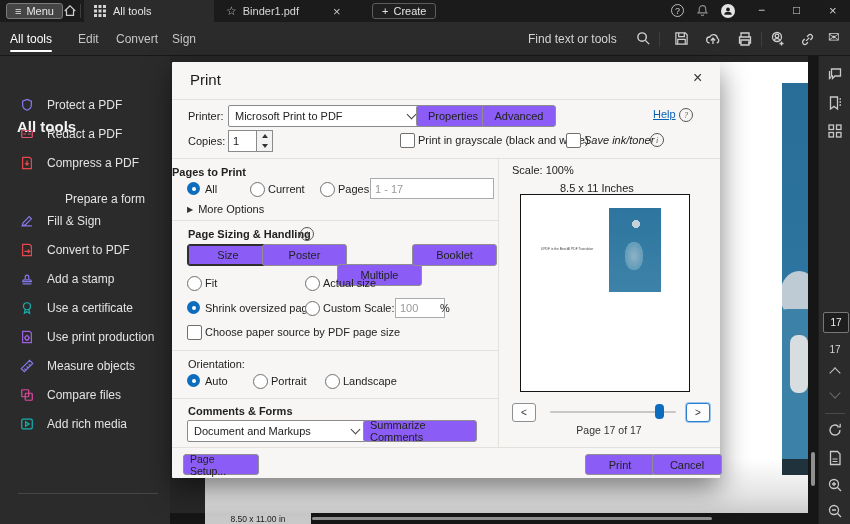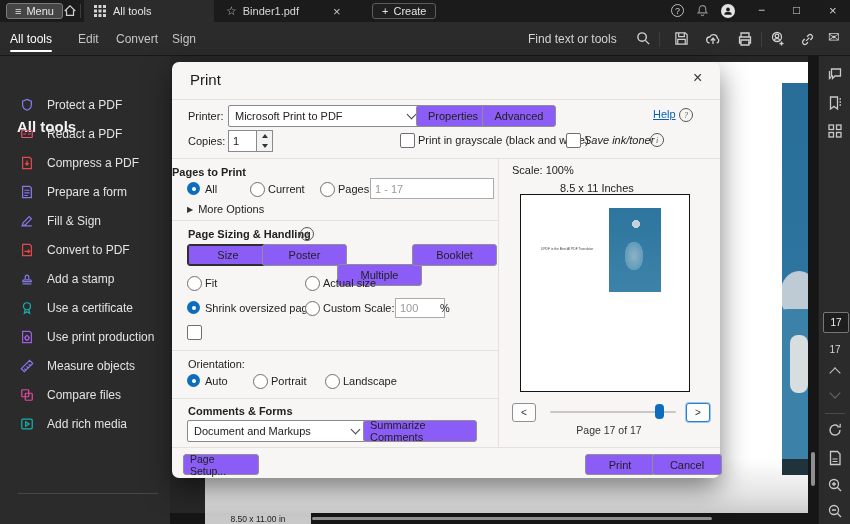--- a/index.html
+++ b/index.html
@@ -61,21 +61,21 @@
   .rb-icon{position:absolute;left:8px;color:#c9c9c9;}
   .rb-divider{position:absolute;left:6px;width:20px;height:1px;background:#4a4a4a;}
   .page-box{position:absolute;left:4px;width:24px;height:19px;background:#1e1e1e;border:1px solid #777;
             border-radius:2px;color:#f0f0f0;font-size:10px;display:flex;align-items:center;justify-content:center;}
   .rb-text{position:absolute;width:32px;text-align:center;font-size:10px;color:#d5d5d5;}
   .chev{position:absolute;left:12px;width:7px;height:7px;border-right:1.6px solid #c9c9c9;border-bottom:1.6px solid #c9c9c9;}
   .chev.up{transform:rotate(-135deg);}
   .chev.down{transform:rotate(45deg);border-color:#6a6a6a;}
 
   
-  .dialog{left:172px;top:62px;width:548px;height:416px;background:#f7f6f4;border-radius:7px;
+  .dialog{left:172px;top:62px;width:548px;height:416px;background:#f7f6f4;border-radius:1px;
           box-shadow:0 10px 28px rgba(0,0,0,.5);color:#222;font-size:11px;}
   .dlg-title{left:18px;top:9px;font-size:15px;color:#1a1a1a;}
   .dlg-close{left:521px;top:7px;font-size:16px;color:#333;cursor:default;}
   .hr{position:absolute;height:1px;background:#e4e1dd;}
   .vr{position:absolute;width:1px;background:#e4e1dd;}
   .lbl{position:absolute;color:#222;}
   .bold{font-weight:bold;}
   .btn{position:absolute;height:20px;background:#8b5cf6;border:1px solid #8f8f8f;border-radius:3px;
        display:flex;align-items:center;justify-content:center;font-size:11px;color:#222;padding:0 6px;}
   .btn.selected{border:1px solid #2f2f2f;box-shadow:inset 0 0 0 1px #2f2f2f;}
@@ -241,21 +241,21 @@
           <path d="M4 8 h3 M9 8 h3"></path>
         </svg>
       <span>Redact a PDF</span>
     </div>
     <div class="side-item" style="top:94px;">
       <svg width="14" height="14" viewBox="0 0 16 16" fill="none" stroke-width="1.4" stroke="currentColor" style="color: rgb(229, 72, 77);">
           <path d="M3 1.5 h8 l2 2 V14.5 H3z M8 5 v5 M6 8.2 L8 10.4 l2-2.2"></path>
         </svg>
       <span>Compress a PDF</span>
     </div>
-    <div class="side-item" style="top:123px;">
+    <div class="side-item" style="top:123px;flex-direction:column;">
       <svg width="14" height="14" viewBox="0 0 16 16" fill="none" stroke-width="1.4" stroke="currentColor" style="color: rgb(133, 120, 232);">
           <path d="M3 1.5 h8 l2 2 V14.5 H3z M5 6 h6 M5 9 h6 M5 12 h4"></path>
         </svg>
       <span>Prepare a form</span>
     </div>
     <div class="side-item" style="top:152px;">
       <svg width="14" height="14" viewBox="0 0 16 16" fill="none" stroke-width="1.4" stroke="currentColor" style="color: rgb(133, 120, 232);">
           <path d="M2.5 13.5 l1-3.5 7-7 2.5 2.5 -7 7z M2.5 13.5 h11"></path>
         </svg>
       <span>Fill &amp; Sign</span>
@@ -469,20 +469,21 @@
     <div class="radio sel" style="left:15px;top:239px;"></div>
     <div class="lbl" style="left:33px;top:240px;">Shrink oversized pages</div>
     <div class="radio" style="left:133px;top:239px;"></div>
     <div class="lbl" style="left:151px;top:240px;">Custom Scale:</div>
     <div class="input disabled" style="left:223px;top:236px;width:40px;height:18px;">
         <span>100</span>
       </div>
     <div class="lbl" style="left:268px;top:240px;">%</div>
 
     <div class="cb" style="left:15px;top:263px;"></div>
+    <div class="lbl" style="left:33px;top:264px;">Choose paper source by PDF page size</div>
     <div class="hr" style="left:0;top:288px;width:326px;"></div>
 
     <div class="lbl" style="left:16px;top:296px;">Orientation:</div>
     <div class="radio sel" style="left:15px;top:312px;"></div>
     <div class="lbl" style="left:33px;top:313px;">Auto</div>
     <div class="radio" style="left:81px;top:312px;"></div>
     <div class="lbl" style="left:99px;top:313px;">Portrait</div>
     <div class="radio" style="left:153px;top:312px;"></div>
     <div class="lbl" style="left:171px;top:313px;">Landscape</div>
     <div class="hr" style="left:0;top:336px;width:326px;"></div>

